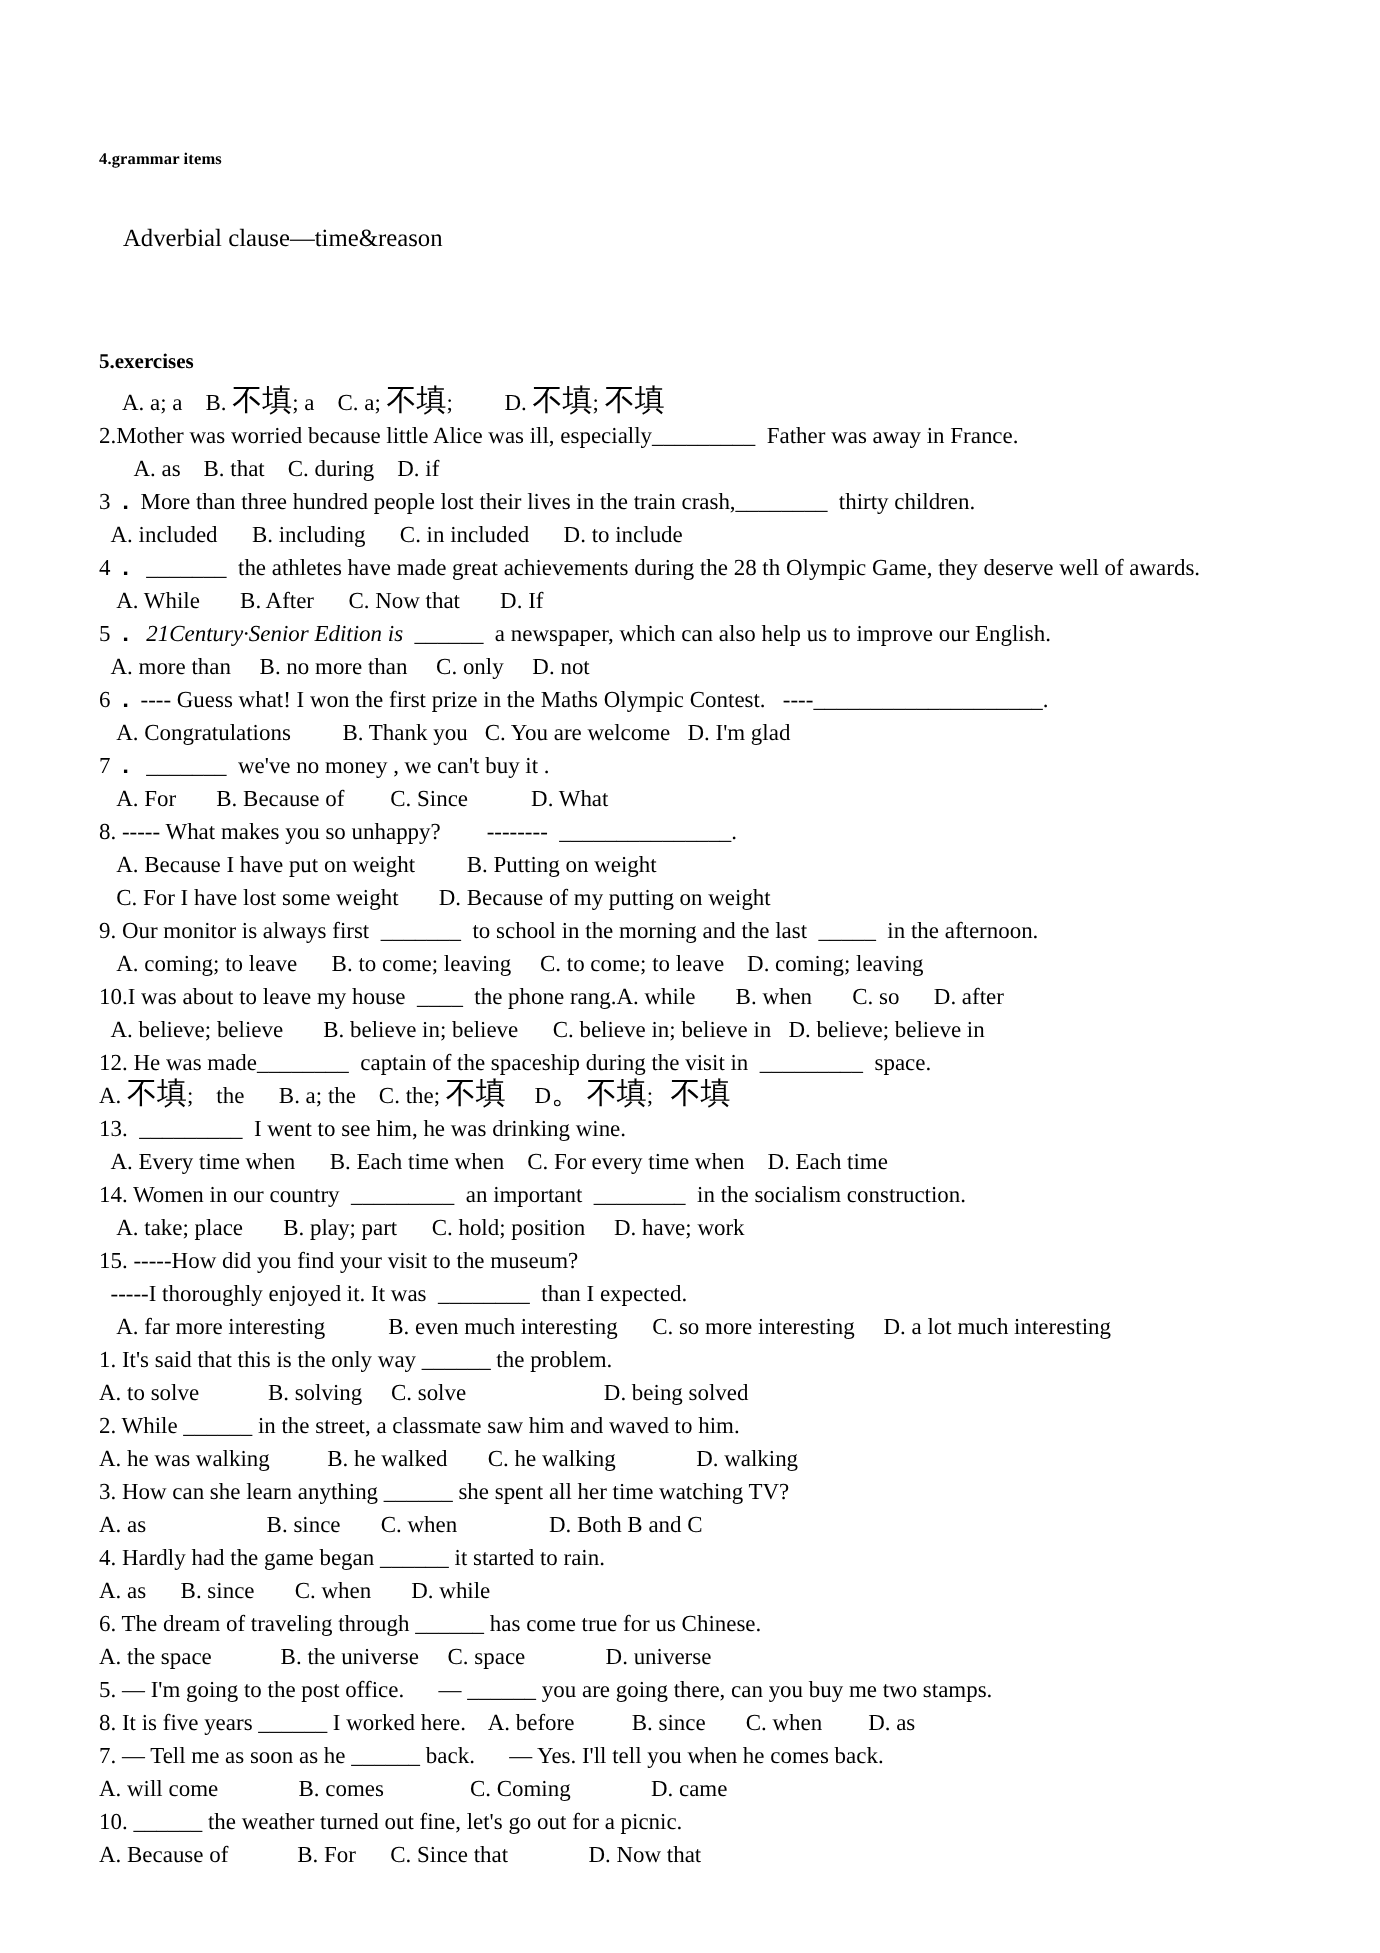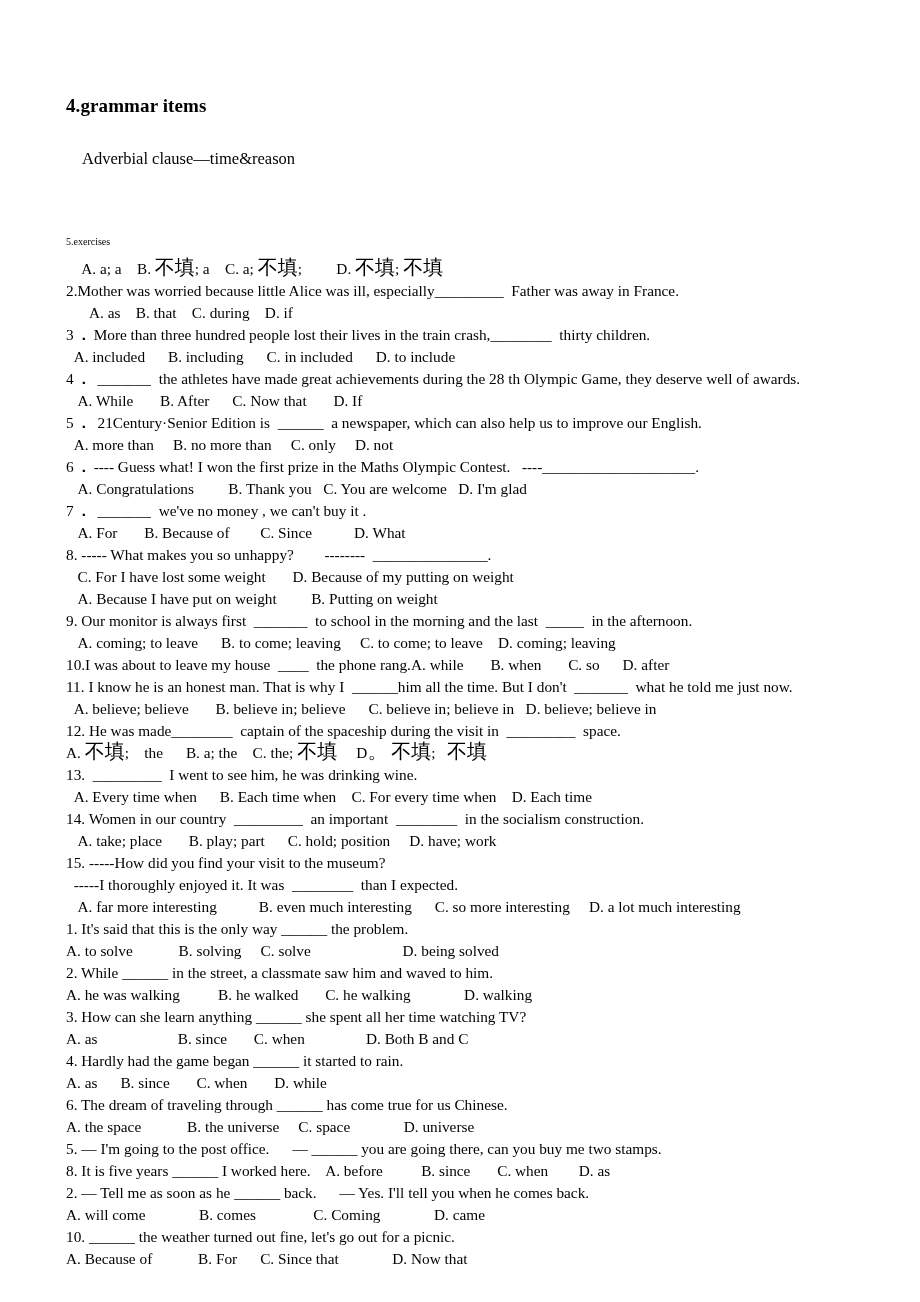--- a/index.html
+++ b/index.html
@@ -23,47 +23,47 @@
     overflow: hidden;
   }
   .doc-body {
     position: absolute;
     left: 66px;
     top: 96px;
     width: 800px;
   }
   .heading {
     font-weight: bold;
-    font-size: 19px;
+    font-size: 11px;
     line-height: 20px;
     margin: 0;
     letter-spacing: 0.1px;
   }
   .subheading {
     font-size: 16.5px;
     line-height: 22px;
     margin: 16px;
     padding-top: 16px;
   }
   .spacer-lg { height: 46px; }
   .heading-2 {
-    font-weight: normal;
-    font-size: 10px;
+    font-weight: bold;
+    font-size: 14px;
     line-height: 20px;
     margin: 0;
     padding-bottom: 6px;
   }
   .qline {
     font-size: 15.3px;
     line-height: 22px;
     margin: 0;
     white-space: pre-wrap;
     word-spacing: 0px;
   }
-  .em { }
+  .em { font-style: italic; }
   .cjk { font-family: Liberation Mono, monospace; font-size: 20px; }
   
 </style>
 </head>
 <body>
 
 <div class="page">
   <div class="doc-body">
 
     <p class="heading">4.grammar items</p>
@@ -82,26 +82,25 @@
         <p class="qline"><span>  A. included      B. including      C. in included      D. to include</span></p>
         <p class="qline"><span>4</span><span class="cjk">．</span><span> _______  the athletes have made great achievements during the 28 th Olympic Game, they deserve well of awards.</span></p>
         <p class="qline"><span>   A. While       B. After      C. Now that       D. If</span></p>
         <p class="qline"><span>5</span><span class="cjk">．</span><span> </span><span class="em">21Century·Senior Edition is</span><span>  ______  a newspaper, which can also help us to improve our English.</span></p>
         <p class="qline"><span>  A. more than     B. no more than     C. only     D. not</span></p>
         <p class="qline"><span>6</span><span class="cjk">．</span><span>---- Guess what! I won the first prize in the Maths Olympic Contest.   ----____________________.</span></p>
         <p class="qline"><span>   A. Congratulations         B. Thank you   C. You are welcome   D. I'm glad</span></p>
         <p class="qline"><span>7</span><span class="cjk">．</span><span> _______  we've no money , we can't buy it .</span></p>
         <p class="qline"><span>   A. For       B. Because of        C. Since           D. What</span></p>
         <p class="qline"><span>8. ----- What makes you so unhappy?        --------  _______________.</span></p>
+        <p class="qline"><span>   A. Because I have put on weight         B. Putting on weight</span></p>
         <p class="qline"><span>   C. For I have lost some weight       D. Because of my putting on weight</span></p>
-        <p class="qline"><span>   A. Because I have put on weight         B. Putting on weight</span></p>
         <p class="qline"><span>9. Our monitor is always first  _______  to school in the morning and the last  _____  in the afternoon.</span></p>
         <p class="qline"><span>   A. coming; to leave      B. to come; leaving     C. to come; to leave    D. coming; leaving</span></p>
         <p class="qline"><span>10.I was about to leave my house  ____  the phone rang.A. while       B. when       C. so      D. after</span></p>
-        <p class="qline"><span>11. I know he is an honest man. That is why I  ______him all the time. But I don't  _______  what he told me just now.</span></p>
         <p class="qline"><span>  A. believe; believe       B. believe in; believe      C. believe in; believe in   D. believe; believe in</span></p>
         <p class="qline"><span>12. He was made________  captain of the spaceship during the visit in  _________  space.</span></p>
         <p class="qline"><span>A. </span><span class="cjk">不填</span><span>;    the      B. a; the    C. the; </span><span class="cjk">不填</span><span>     D</span><span class="cjk">。</span><span> </span><span class="cjk">不填</span><span>;   </span><span class="cjk">不填</span></p>
         <p class="qline"><span>13.  _________  I went to see him, he was drinking wine.</span></p>
         <p class="qline"><span>  A. Every time when      B. Each time when    C. For every time when    D. Each time</span></p>
         <p class="qline"><span>14. Women in our country  _________  an important  ________  in the socialism construction.</span></p>
         <p class="qline"><span>   A. take; place       B. play; part      C. hold; position     D. have; work</span></p>
         <p class="qline"><span>15. -----How did you find your visit to the museum?</span></p>
         <p class="qline"><span>  -----I thoroughly enjoyed it. It was  ________  than I expected.</span></p>
         <p class="qline"><span>   A. far more interesting           B. even much interesting      C. so more interesting     D. a lot much interesting</span></p>
@@ -110,20 +109,20 @@
         <p class="qline"><span>2. While ______ in the street, a classmate saw him and waved to him.</span></p>
         <p class="qline"><span>A. he was walking          B. he walked       C. he walking              D. walking</span></p>
         <p class="qline"><span>3. How can she learn anything ______ she spent all her time watching TV?</span></p>
         <p class="qline"><span>A. as                     B. since       C. when                D. Both B and C</span></p>
         <p class="qline"><span>4. Hardly had the game began ______ it started to rain.</span></p>
         <p class="qline"><span>A. as      B. since       C. when       D. while</span></p>
         <p class="qline"><span>6. The dream of traveling through ______ has come true for us Chinese.</span></p>
         <p class="qline"><span>A. the space            B. the universe     C. space              D. universe</span></p>
         <p class="qline"><span>5. — I'm going to the post office.      — ______ you are going there, can you buy me two stamps.</span></p>
         <p class="qline"><span>8. It is five years ______ I worked here.    A. before          B. since       C. when        D. as</span></p>
-        <p class="qline"><span>2. — Tell me as soon as he ______ back.      — Yes. I'll tell you when he comes back.</span></p>
+        <p class="qline"><span>7. — Tell me as soon as he ______ back.      — Yes. I'll tell you when he comes back.</span></p>
         <p class="qline"><span>A. will come              B. comes               C. Coming              D. came</span></p>
         <p class="qline"><span>10. ______ the weather turned out fine, let's go out for a picnic.</span></p>
         <p class="qline"><span>A. Because of            B. For      C. Since that              D. Now that</span></p>
       </div>
 
   </div>
 </div>
 
 </body></html>

